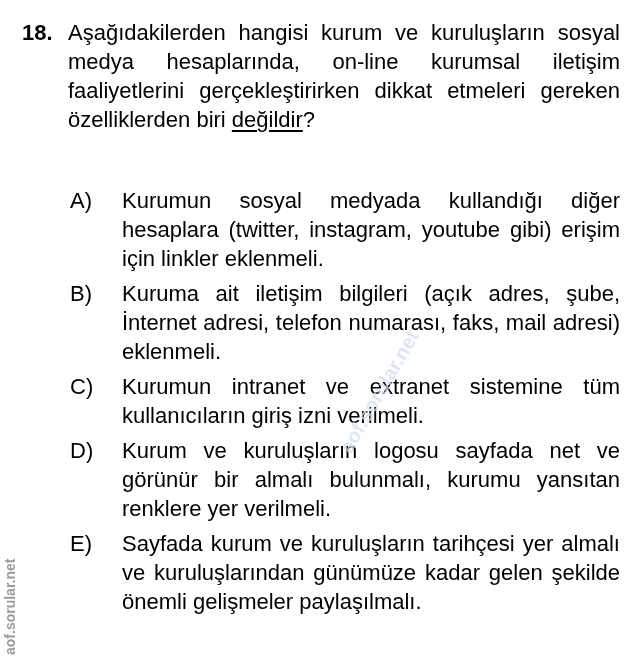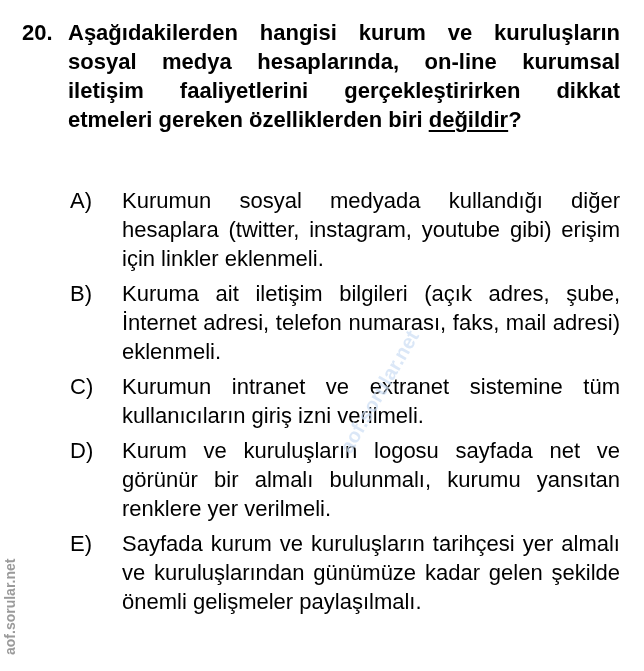--- a/index.html
+++ b/index.html
@@ -9,21 +9,21 @@
   }
   .question {
     position: absolute; left: 22px; top: 18px; width: 600px;
   }
   .q-number {
     position: absolute; left: 0; top: 0;
     font-weight: bold; font-size: 22px; line-height: 29px;
   }
   .q-text {
     margin-left: 46px; width: 552px;
-    font-weight: bold; font-size: 22px; line-height: 29px;
+    font-weight: normal; font-size: 22px; line-height: 29px;
     text-align: justify; text-align-last: left;
   }
   .q-text u { text-decoration: underline; text-underline-offset: 3px; }
   .options {
     position: absolute; left: 70px; top: 186px; width: 552px;
   }
   .option { position: relative; margin-bottom: 6px; }
   .opt-letter {
     position: absolute; left: 0; top: 0;
     font-size: 22px; line-height: 29px;
@@ -43,21 +43,21 @@
     position: absolute; left: 2px; top: 655px;
     transform: rotate(-90deg); transform-origin: left top;
     font-weight: bold; font-size: 14px; color: #9a9a9a;
     white-space: nowrap;
   }
 </style>
 </head>
 <body>
 
 <div class="question">
-  <span class="q-number">20.</span>
+  <span class="q-number">18.</span>
   <div class="q-text"><span>Aşağıdakilerden hangisi kurum ve kuruluşların sosyal medya hesaplarında, on-line kurumsal iletişim faaliyetlerini gerçekleştirirken dikkat etmeleri gereken özelliklerden biri </span><u>değildir</u><span>?</span></div>
 </div>
 
 <div class="options">
   <div class="option">
     <span class="opt-letter">A)</span>
     <div class="opt-text">Kurumun sosyal medyada kullandığı diğer hesaplara (twitter, instagram, youtube gibi) erişim için linkler eklenmeli.</div>
   </div>
   <div class="option">
     <span class="opt-letter">B)</span>

